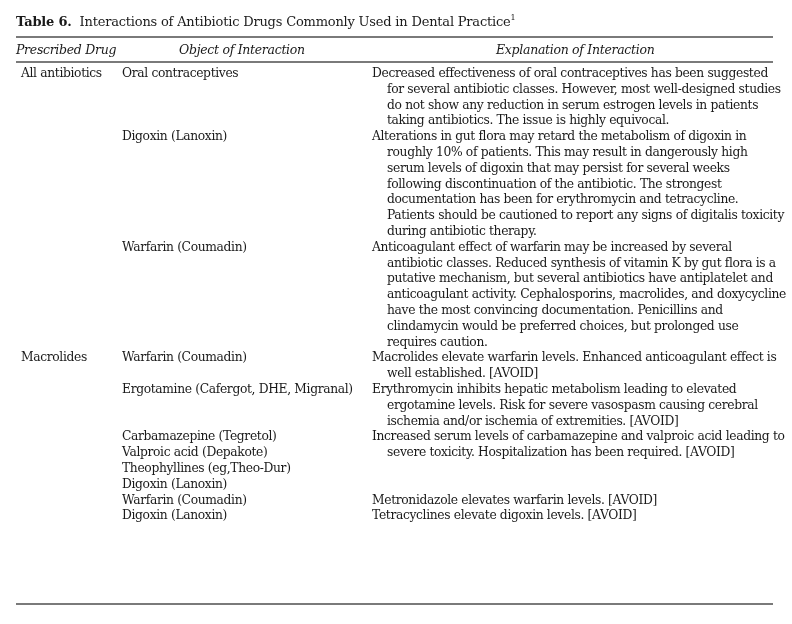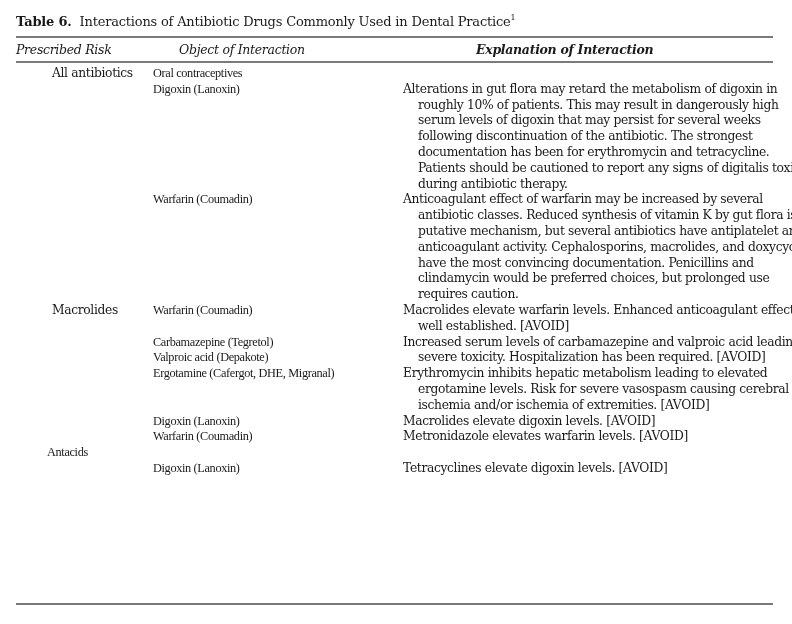--- a/index.html
+++ b/index.html
@@ -54,46 +54,44 @@
       left: 0;
       width: 757px;
       height: 20px;
       font-size: 12.5px;
       font-style: italic;
       letter-spacing: -0.3px;
     }
     .thead span { position: absolute; top: 2px; white-space: nowrap; }
     .thead .h1 { left: 0; }
     .thead .h2 { left: 163px; font-style: italic; }
-    .thead .h3 { left: 460px; font-weight: bold; }
+    .thead .h3 { left: 480px; }
 
     .tbody {
       position: absolute;
       top: 66px;
       left: 0;
       width: 757px;
     }
     .row {
       display: flex;
       font-size: 12.3px;
       line-height: 15.8px;
       letter-spacing: -0.35px;
-      margin-left: 31px;
     }
     .c1 {
       width: 101px;
       padding-left: 5px;
       flex: none;
       white-space: nowrap;
     }
     .c2 {
       width: 250px;
       flex: none;
       white-space: pre-line;
-      font-family: Liberation Serif, serif;
     }
     .c3 {
       width: 400px;
       flex: none;
       padding-left: 15px;
       text-indent: -15px;
     }
   </style>
 </head>
 <body>
@@ -101,73 +99,73 @@
 <div class="page">
 
   <div class="caption">
     <span class="label">Table 6.</span>&nbsp;
     <span>Interactions of Antibiotic Drugs Commonly Used in Dental Practice</span><sup>1</sup>
   </div>
 
   <div class="rule top"></div>
 
   <div class="thead">
-    <span class="h1">Prescribed Risk</span>
+    <span class="h1">Prescribed Drug</span>
     <span class="h2">Object of Interaction</span>
     <span class="h3">Explanation of Interaction</span>
   </div>
 
   <div class="rule head"></div>
 
   <div class="tbody">
     <div class="row">
       <div class="c1">All antibiotics</div>
       <div class="c2">Oral contraceptives</div>
+      <div class="c3">Decreased effectiveness of oral contraceptives has been suggested for several antibiotic classes. However, most well-designed studies do not show any reduction in serum estrogen levels in patients taking antibiotics. The issue is highly equivocal.</div>
     </div>
     <div class="row">
       <div class="c1"></div>
       <div class="c2">Digoxin (Lanoxin)</div>
       <div class="c3">Alterations in gut flora may retard the metabolism of digoxin in roughly 10% of patients. This may result in dangerously high serum levels of digoxin that may persist for several weeks following discontinuation of the antibiotic. The strongest documentation has been for erythromycin and tetracycline. Patients should be cautioned to report any signs of digitalis toxicity during antibiotic therapy.</div>
     </div>
     <div class="row">
       <div class="c1"></div>
       <div class="c2">Warfarin (Coumadin)</div>
       <div class="c3">Anticoagulant effect of warfarin may be increased by several antibiotic classes. Reduced synthesis of vitamin K by gut flora is a putative mechanism, but several antibiotics have antiplatelet and anticoagulant activity. Cephalosporins, macrolides, and doxycycline have the most convincing documentation. Penicillins and clindamycin would be preferred choices, but prolonged use requires caution.</div>
     </div>
     <div class="row">
       <div class="c1">Macrolides</div>
       <div class="c2">Warfarin (Coumadin)</div>
       <div class="c3">Macrolides elevate warfarin levels. Enhanced anticoagulant effect is well established. [AVOID]</div>
     </div>
     <div class="row">
       <div class="c1"></div>
+      <div class="c2">Ergotamine (Cafergot, DHE, Migranal)</div>
+      <div class="c3">Erythromycin inhibits hepatic metabolism leading to elevated ergotamine levels. Risk for severe vasospasm causing cerebral ischemia and/or ischemia of extremities. [AVOID]</div>
+    </div>
+    <div class="row">
+      <div class="c1"></div>
       <div class="c2">Carbamazepine (Tegretol)
 Valproic acid (Depakote)</div>
       <div class="c3">Increased serum levels of carbamazepine and valproic acid leading to severe toxicity. Hospitalization has been required. [AVOID]</div>
     </div>
     <div class="row">
       <div class="c1"></div>
-      <div class="c2">Ergotamine (Cafergot, DHE, Migranal)</div>
-      <div class="c3">Erythromycin inhibits hepatic metabolism leading to elevated ergotamine levels. Risk for severe vasospasm causing cerebral ischemia and/or ischemia of extremities. [AVOID]</div>
-    </div>
-    <div class="row">
-      <div class="c1"></div>
+      <div class="c2">Theophyllines (eg,Theo-Dur)</div>
     </div>
     <div class="row">
       <div class="c1"></div>
       <div class="c2">Digoxin (Lanoxin)</div>
-      <div class="c3">Macrolides elevate digoxin levels. [AVOID]</div>
     </div>
     <div class="row">
       <div class="c1"></div>
       <div class="c2">Warfarin (Coumadin)</div>
       <div class="c3">Metronidazole elevates warfarin levels. [AVOID]</div>
     </div>
     <div class="row">
-      <div class="c2">Antacids</div>
     </div>
     <div class="row">
       <div class="c1"></div>
       <div class="c2">Digoxin (Lanoxin)</div>
       <div class="c3">Tetracyclines elevate digoxin levels. [AVOID]</div>
     </div>
   </div>
 
   <div class="rule bottom"></div>
 </div>

